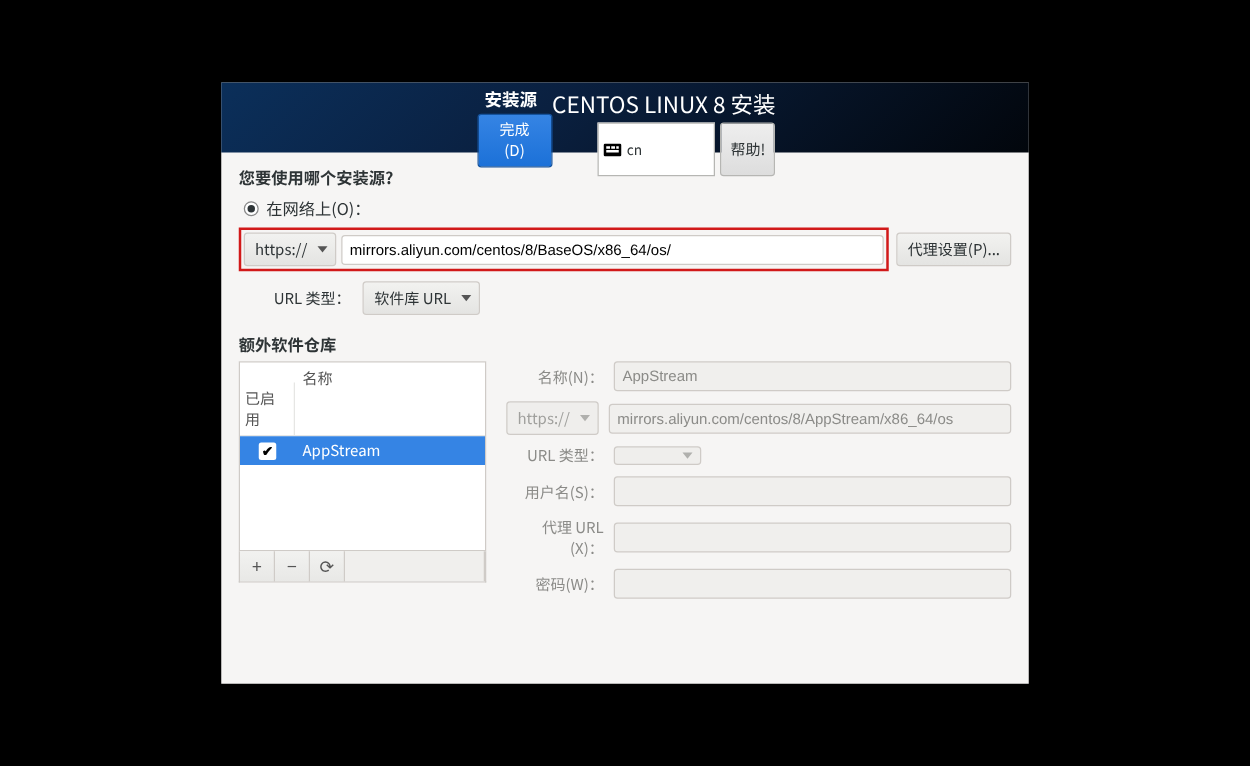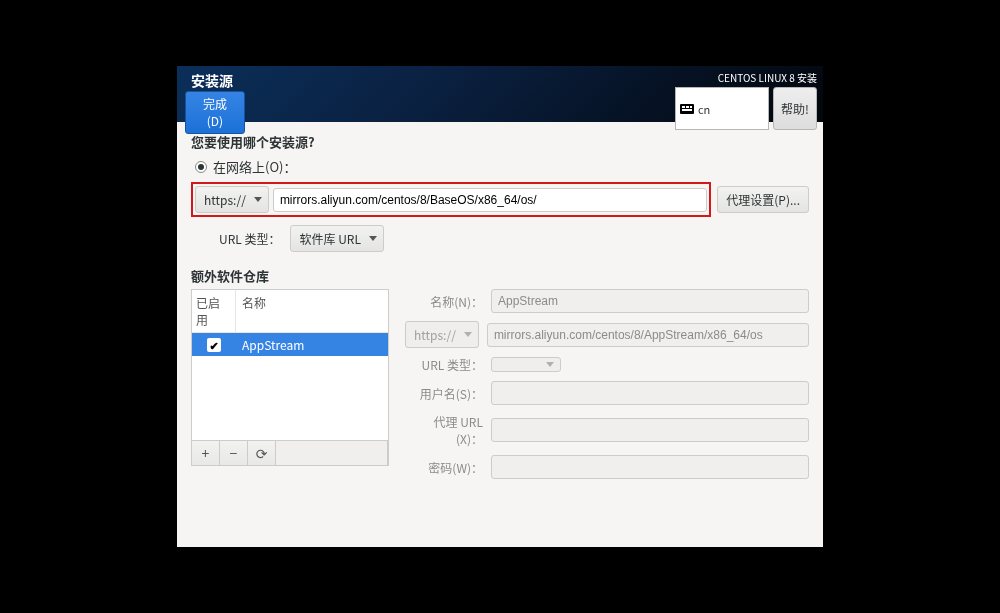--- a/index.html
+++ b/index.html
@@ -18,21 +18,21 @@
     width: 646px;
     height: 481px;
     background: #f6f5f4;
     display: flex;
     flex-direction: column;
   }
   .header {
     height: 56px;
     background: linear-gradient(135deg, #0b2f5a 0%, #0a2040 40%, #02060c 100%);
     display: flex;
-    justify-content: space-between;
+    justify-content: center;
     align-items: flex-start;
     padding: 4px 6px 6px 8px;
     position: relative;
   }
   .header-left { display: flex; flex-direction: column; gap: 1px; }
   .page-title { color: #fff; font-weight: bold; font-size: 14px; padding-left: 6px; }
   .done-btn {
     background: linear-gradient(#3584e4,#1c71d8);
     color: #fff;
     border: 1px solid #15539e;
@@ -42,21 +42,21 @@
     width: 60px;
     text-align: center;
     cursor: pointer;
   }
   .header-right {
     display: flex;
     flex-direction: column;
     align-items: flex-end;
     gap: 2px;
   }
-  .product-title { color: #fff; font-size: 10px; }
+  .product-title { color: #fff; font-size: 18px; }
   .header-right-row { display: flex; gap: 4px; }
   .input-indicator {
     background: #fff;
     border: 1px solid #b6b6b3;
     width: 94px;
     padding: 2px 4px;
     font-size: 11px;
     display: flex;
     align-items: center;
     gap: 4px;
@@ -134,21 +134,21 @@
   .repo-list {
     border: 1px solid #cfcbc7;
     background: #fff;
     height: 152px;
     display: flex;
     flex-direction: column;
   }
   .repo-list-header {
     display:flex; border-bottom: 1px solid #e6e6e4; font-size: 12px; color:#555;
   }
-  .repo-list-header .col1 { width: 44px; padding:4px 4px; border-right:1px solid #e6e6e4;}
+  .repo-list-header .col1 { width: 44px; padding:4px 4px; border-right:1px solid #e6e6e4;margin-top:16px;}
   .repo-list-header .col2 { flex:1; padding:4px 6px;}
   .repo-row {
     display:flex; align-items:center; background:#3584e4; color:#fff;
   }
   .repo-row .col1 { width:44px; display:flex; justify-content:center; padding:4px 0;}
   .repo-row .col2 { flex:1; padding:3px 6px; font-size:12px;}
   .check {
     width:14px; height:14px; background:#fff; border-radius:2px; display:inline-flex;
     align-items:center; justify-content:center; color:#000; font-size:11px; font-weight:bold;
   }

